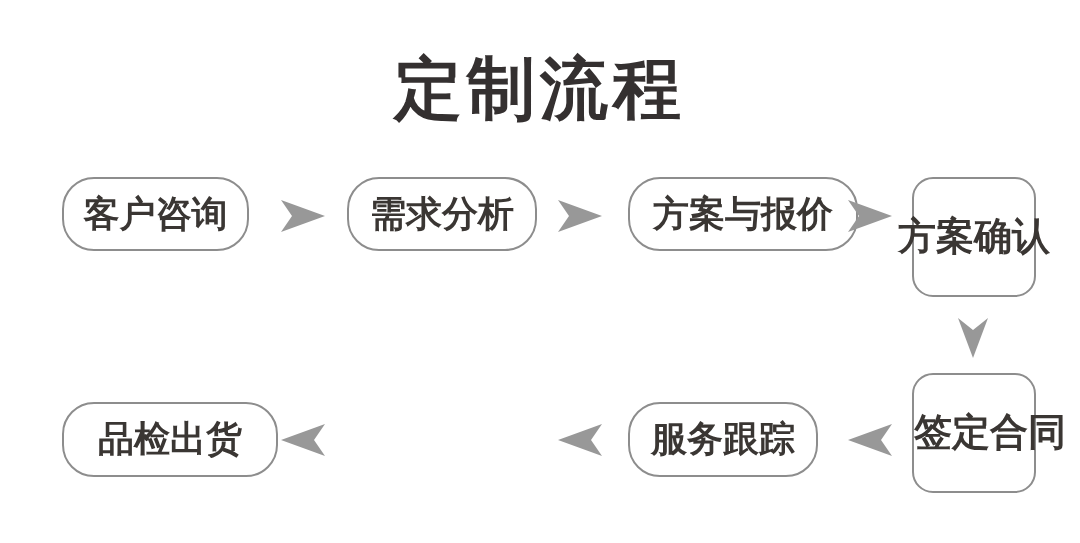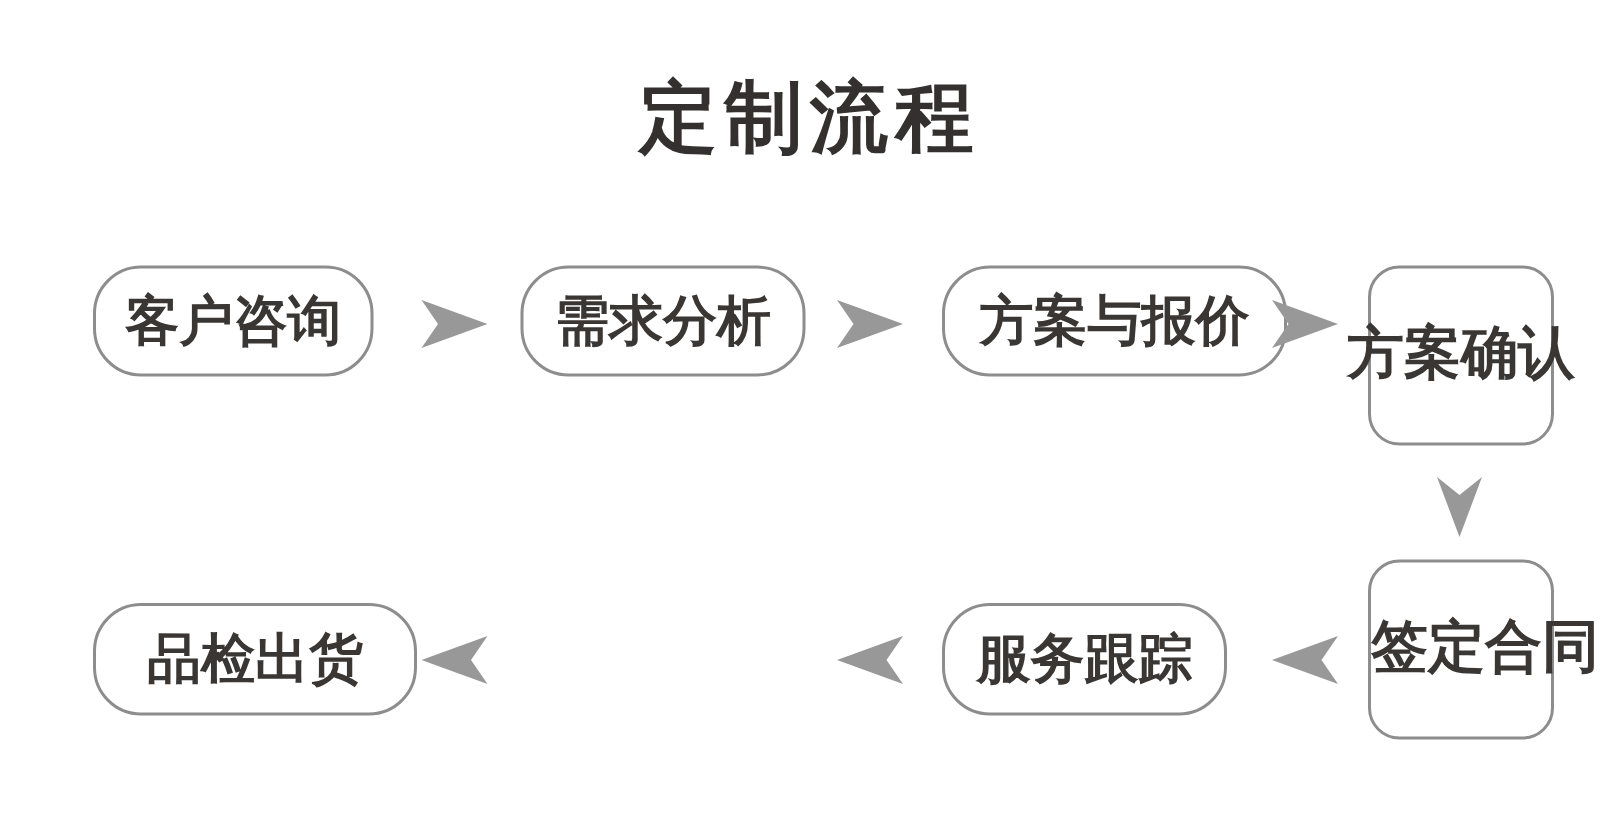--- a/index.html
+++ b/index.html
@@ -18,21 +18,21 @@
     background:var(--background);
     overflow:hidden;
     font-family:"Liberation Sans","DejaVu Sans",sans-serif;
   }
   .title{
     position:absolute;
     top:44px;
     left:0;
     width:100%;
     text-align:center;
-    font-size:52px;
+    font-size:68px;
     font-weight:900;
     letter-spacing:5px;
     color:var(--title-text);
   }
   .box{
     position:absolute;
     border:2px solid var(--box-border);
     border-radius:32px;
     display:flex;
     align-items:center;

